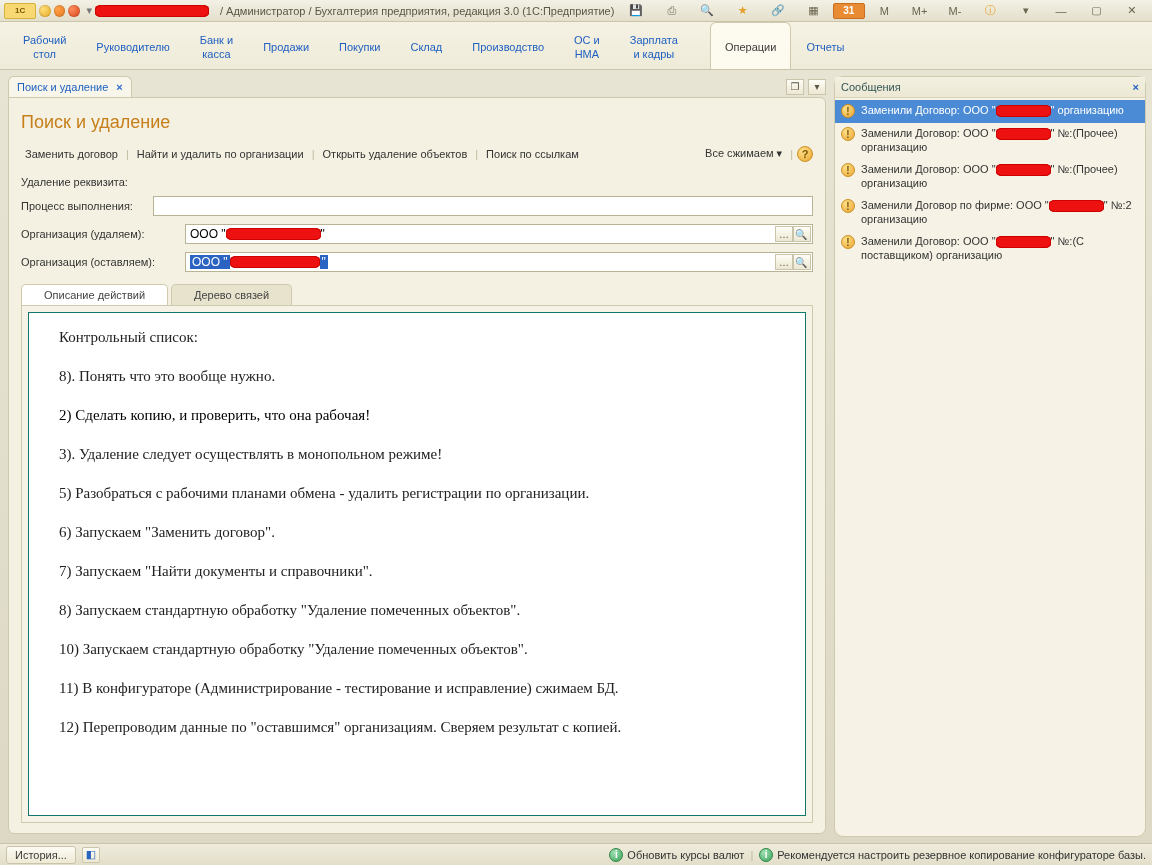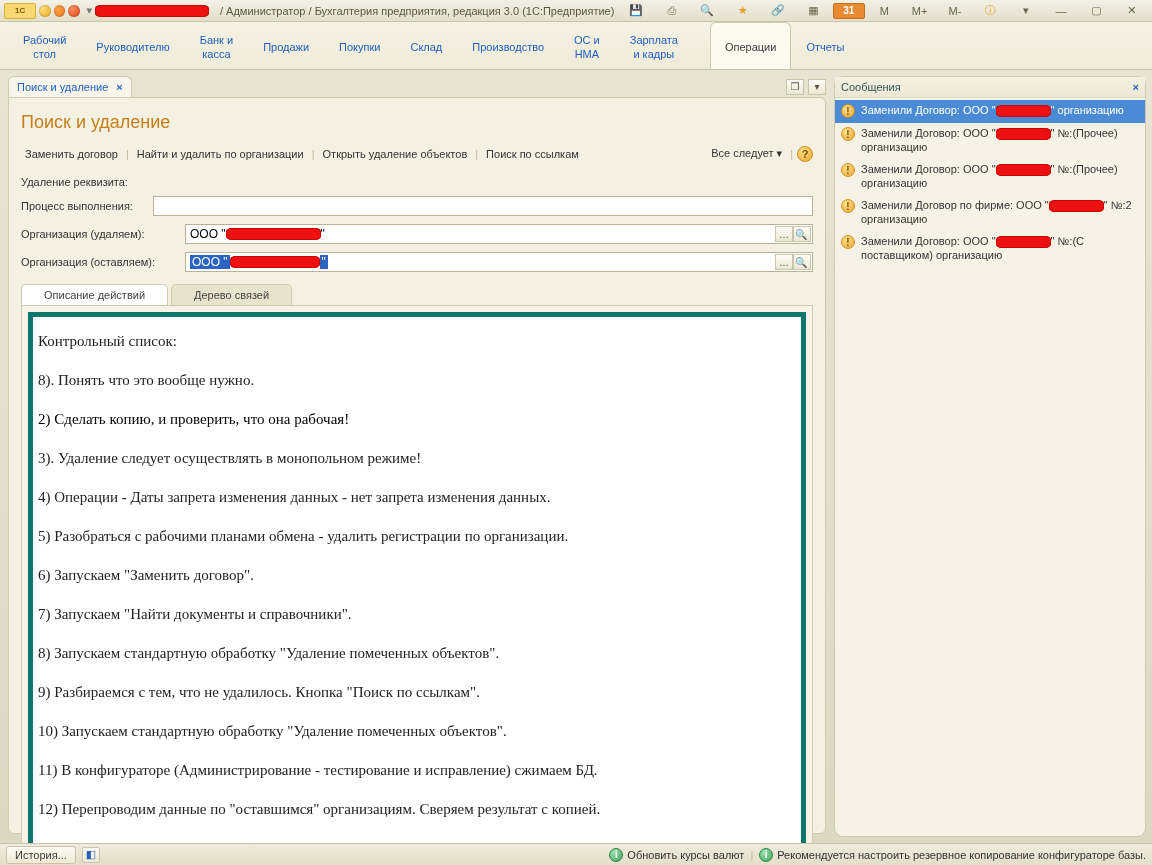--- a/index.html
+++ b/index.html
@@ -175,22 +175,22 @@
     border-top-left-radius:5px; border-top-right-radius:5px;
     margin-right:3px;
   }
   .inner-tab.active { background:#fff; }
   .inner-body {
     border:1px solid #cfcaae; background:#f6f3e6;
     flex:1; padding:6px;
     display:flex;
   }
   .desc-box {
-    background:#fff; border:5px solid #0f766e; flex:1;
-    padding:14px 5px; overflow-y:auto;
+    background:#fff; border:1px solid #0f766e; flex:1;
+    padding:14px 30px; overflow-y:auto;
     font-family: "Times New Roman", serif;
     font-size: 15px; color:#222; line-height:1.4;
   }
   .desc-box p { margin: 0 0 18px; }
   .desc-box p.red { color:#000000; }
   
   .panel {
     background:#f6f3e6;
     border:1px solid #cfcaae;
     border-radius:9px;
@@ -311,21 +311,21 @@
 
       <div class="cmdbar">
         <span class="cmd">Заменить договор</span>
         <span class="sep">|</span>
         <span class="cmd">Найти и удалить по организации</span>
         <span class="sep">|</span>
         <span class="cmd">Открыть удаление объектов</span>
         <span class="sep">|</span>
         <span class="cmd">Поиск по ссылкам</span>
         <div class="right">
-          <span class="cmd"><span>Все следует</span> ▾</span>
+          <span class="cmd"><span>Все сжимаем</span> ▾</span>
           <span class="sep">|</span>
           <span class="help-ico">?</span>
         </div>
       </div>
 
       <div class="form-row">
         <label style="width:auto">Удаление реквизита:</label>
       </div>
       <div class="form-row">
         <label style="width:126px">Процесс выполнения:</label>
@@ -359,26 +359,24 @@
       <div class="inner-tabs">
         <div class="inner-tab active">Описание действий</div>
         <div class="inner-tab">Дерево связей</div>
       </div>
       <div class="inner-body">
         <div class="desc-box" id="descbox">
             <p>Контрольный список:</p>
             <p>8). Понять что это вообще нужно.</p>
             <p class="red">2) Сделать копию, и проверить, что она рабочая!</p>
             <p>3). Удаление следует осуществлять в монопольном режиме!</p>
-            <p>4) Операции - Даты запрета изменения данных - нет запрета изменения данных.</p>
             <p>5) Разобраться с рабочими планами обмена - удалить регистрации по организации.</p>
             <p>6) Запускаем "Заменить договор".</p>
             <p>7) Запускаем "Найти документы и справочники".</p>
             <p>8) Запускаем стандартную обработку "Удаление помеченных объектов".</p>
-            <p>9) Разбираемся с тем, что не удалилось. Кнопка "Поиск по ссылкам".</p>
             <p>10) Запускаем стандартную обработку "Удаление помеченных объектов".</p>
             <p>11) В конфигураторе (Администрирование - тестирование и исправление) сжимаем БД.</p>
             <p>12) Перепроводим данные по "оставшимся" организациям. Сверяем результат с копией.</p>
           </div>
       </div>
     </div>
   </div>
 
   <div class="right-pane">
     <div class="panel">

